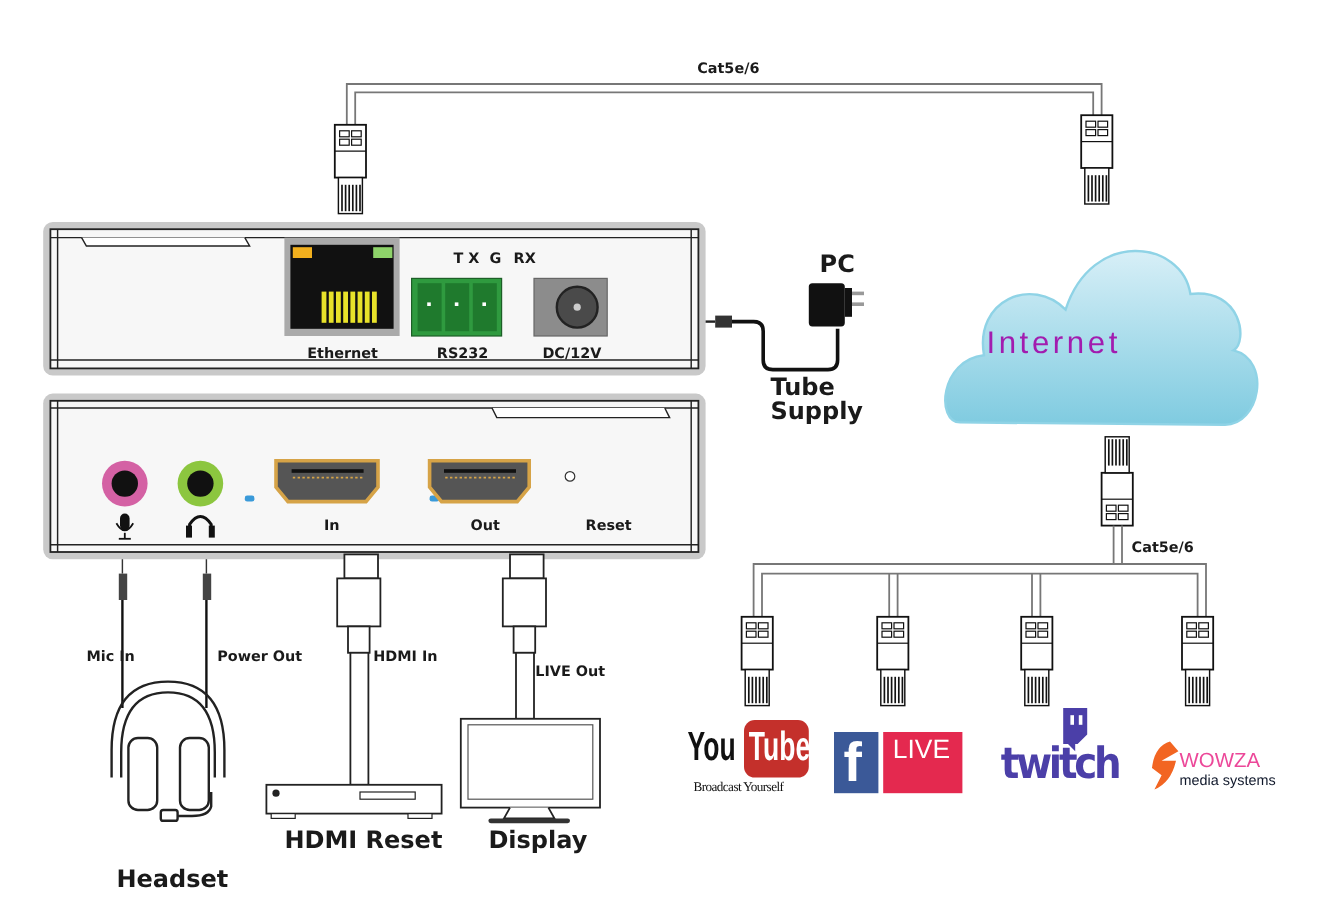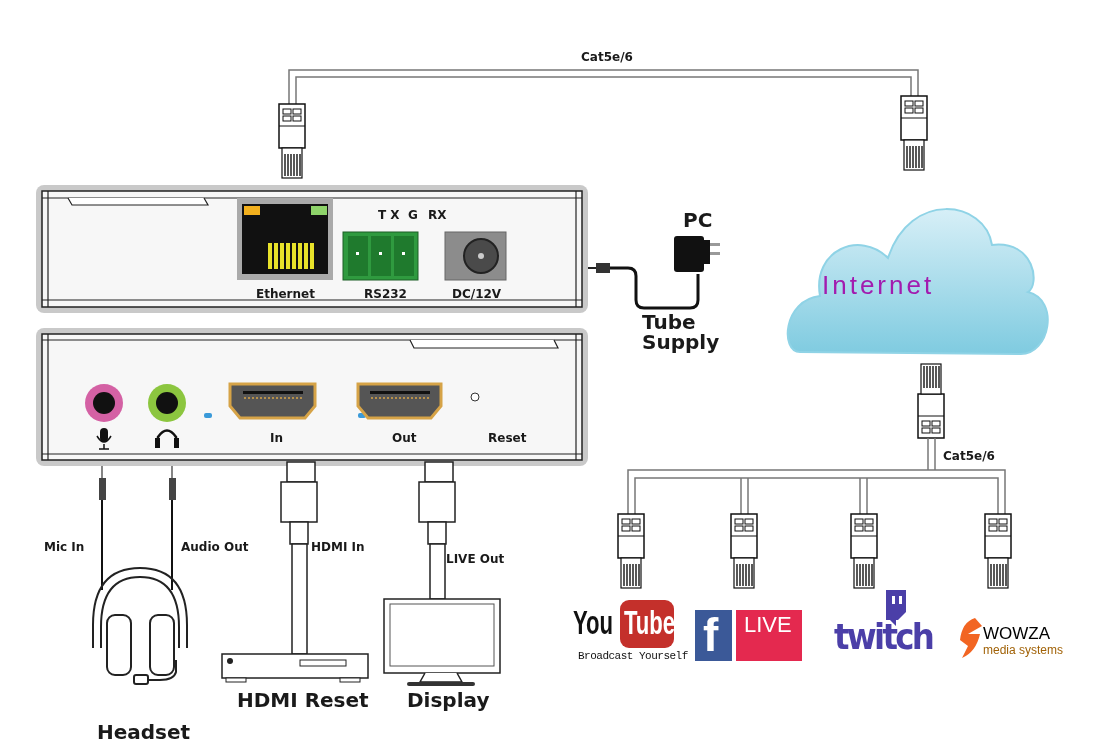--- a/index.html
+++ b/index.html
@@ -268,32 +268,32 @@
 </div>
 
 <div class="abs" style="left:822px;top:270px;font-family:'Liberation Sans',sans-serif;font-size:26px;color:#a21caf;letter-spacing:3px">Internet</div>
 
 <div class="lbl sm" style="left:943px;top:449px">Cat5e/6</div>
 
 <div class="lbl sm" style="left:270px;top:431px">In</div>
 <div class="lbl sm" style="left:392px;top:431px">Out</div>
 <div class="lbl sm" style="left:488px;top:431px">Reset</div>
 
-<div class="lbl sm" style="left:44px;top:540px">Mic In</div>
-<div class="lbl sm" style="left:181px;top:540px">Audio Out</div>
+<div class="lbl sm" style="left:72px;top:540px">Mic In</div>
+<div class="lbl sm" style="left:181px;top:540px">Power Out</div>
 <div class="lbl sm" style="left:311px;top:540px">HDMI In</div>
 <div class="lbl sm" style="left:446px;top:552px">LIVE Out</div>
 
 <div class="lbl lg" style="left:97px;top:720px">Headset</div>
 <div class="lbl lg" style="left:237px;top:688px">HDMI Reset</div>
 <div class="lbl lg" style="left:407px;top:688px">Display</div>
 
 <div class="abs" style="left:573px;top:603px;font-family:'Liberation Sans',sans-serif;font-weight:bold;font-size:34px;color:#111;transform:scaleX(0.65);transform-origin:left">You</div>
 <div class="abs" style="left:624px;top:603px;font-family:'Liberation Sans',sans-serif;font-weight:bold;font-size:34px;color:#fff;transform:scaleX(0.65);transform-origin:left">Tube</div>
-<div class="abs" style="left:578px;top:650px;font-family:Liberation Mono, monospace;font-size:11px;color:#111;letter-spacing:-0.5px">Broadcast Yourself</div>
+<div class="abs" style="left:578px;top:650px;font-family:Liberation Serif, serif;font-size:11px;color:#111;letter-spacing:-0.5px">Broadcast Yourself</div>
 
 <div class="abs" style="left:703px;top:608px;font-family:'Liberation Sans',sans-serif;font-weight:bold;font-size:46px;color:#fff">f</div>
 <div class="abs" style="left:744px;top:612px;font-family:'Liberation Sans',sans-serif;font-size:22px;color:#fff">LIVE</div>
 
 <div class="abs" style="left:834px;top:616px;font-family:'DejaVu Sans',sans-serif;font-weight:bold;font-size:36px;color:#4b3fa8;letter-spacing:-3px;transform:scaleX(0.9);transform-origin:left">twitch</div>
 
-<div class="abs" style="left:983px;top:624px;font-family:'Liberation Sans',sans-serif;font-size:17px;color:#000000">WOWZA</div>
-<div class="abs" style="left:983px;top:643px;font-family:'Liberation Sans',sans-serif;font-size:12px;color:#a16207">media systems</div>
+<div class="abs" style="left:983px;top:624px;font-family:'Liberation Sans',sans-serif;font-size:17px;color:#ec4899">WOWZA</div>
+<div class="abs" style="left:983px;top:643px;font-family:'Liberation Sans',sans-serif;font-size:12px;color:#0f172a">media systems</div>
 
 </body></html>

